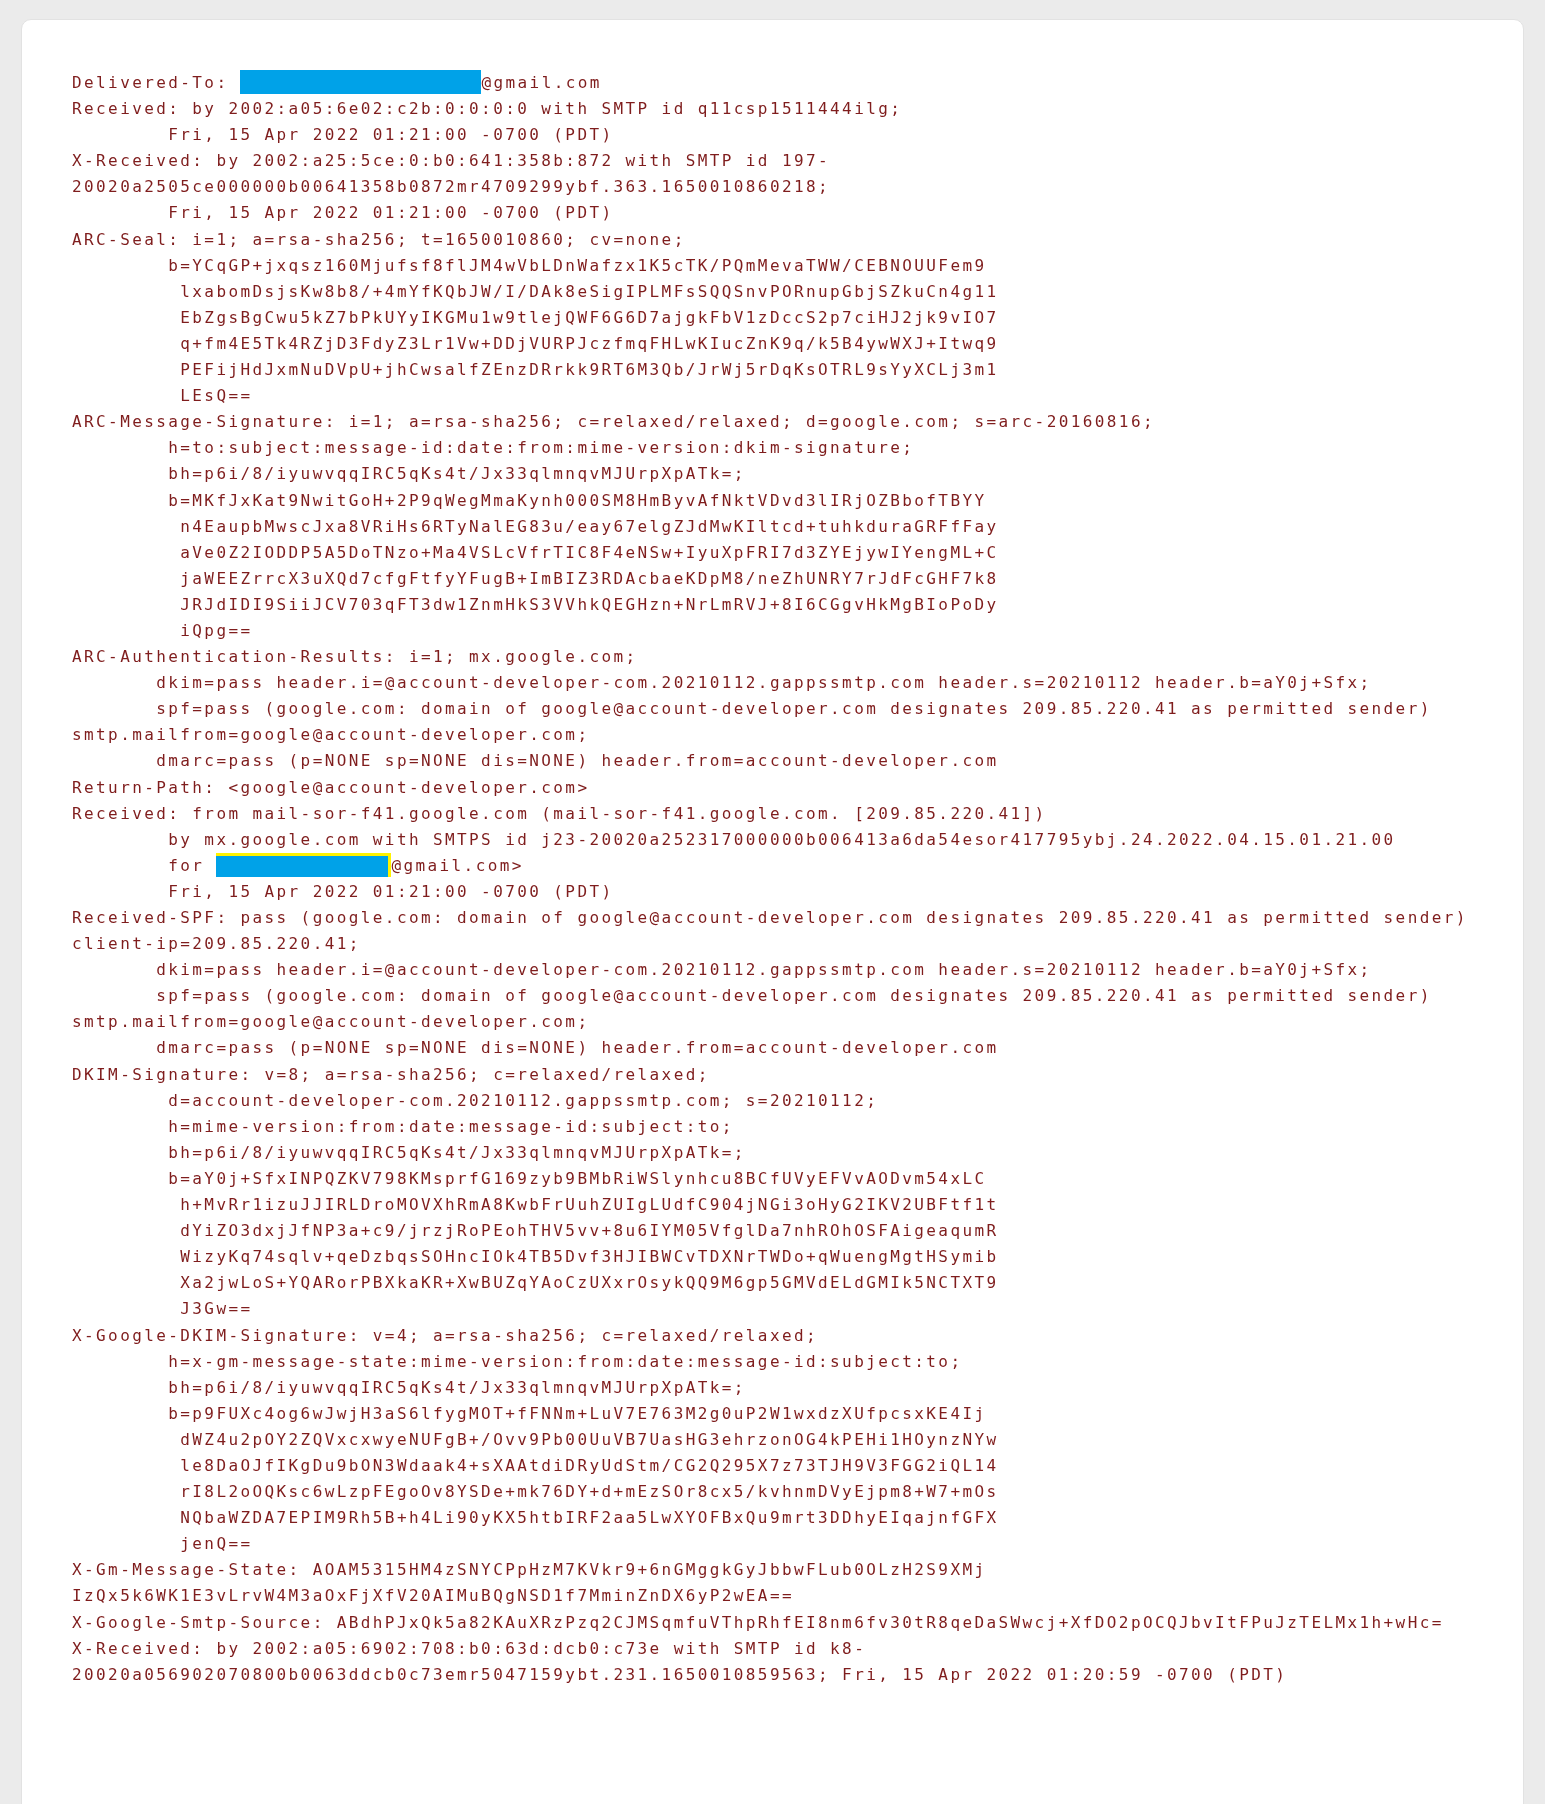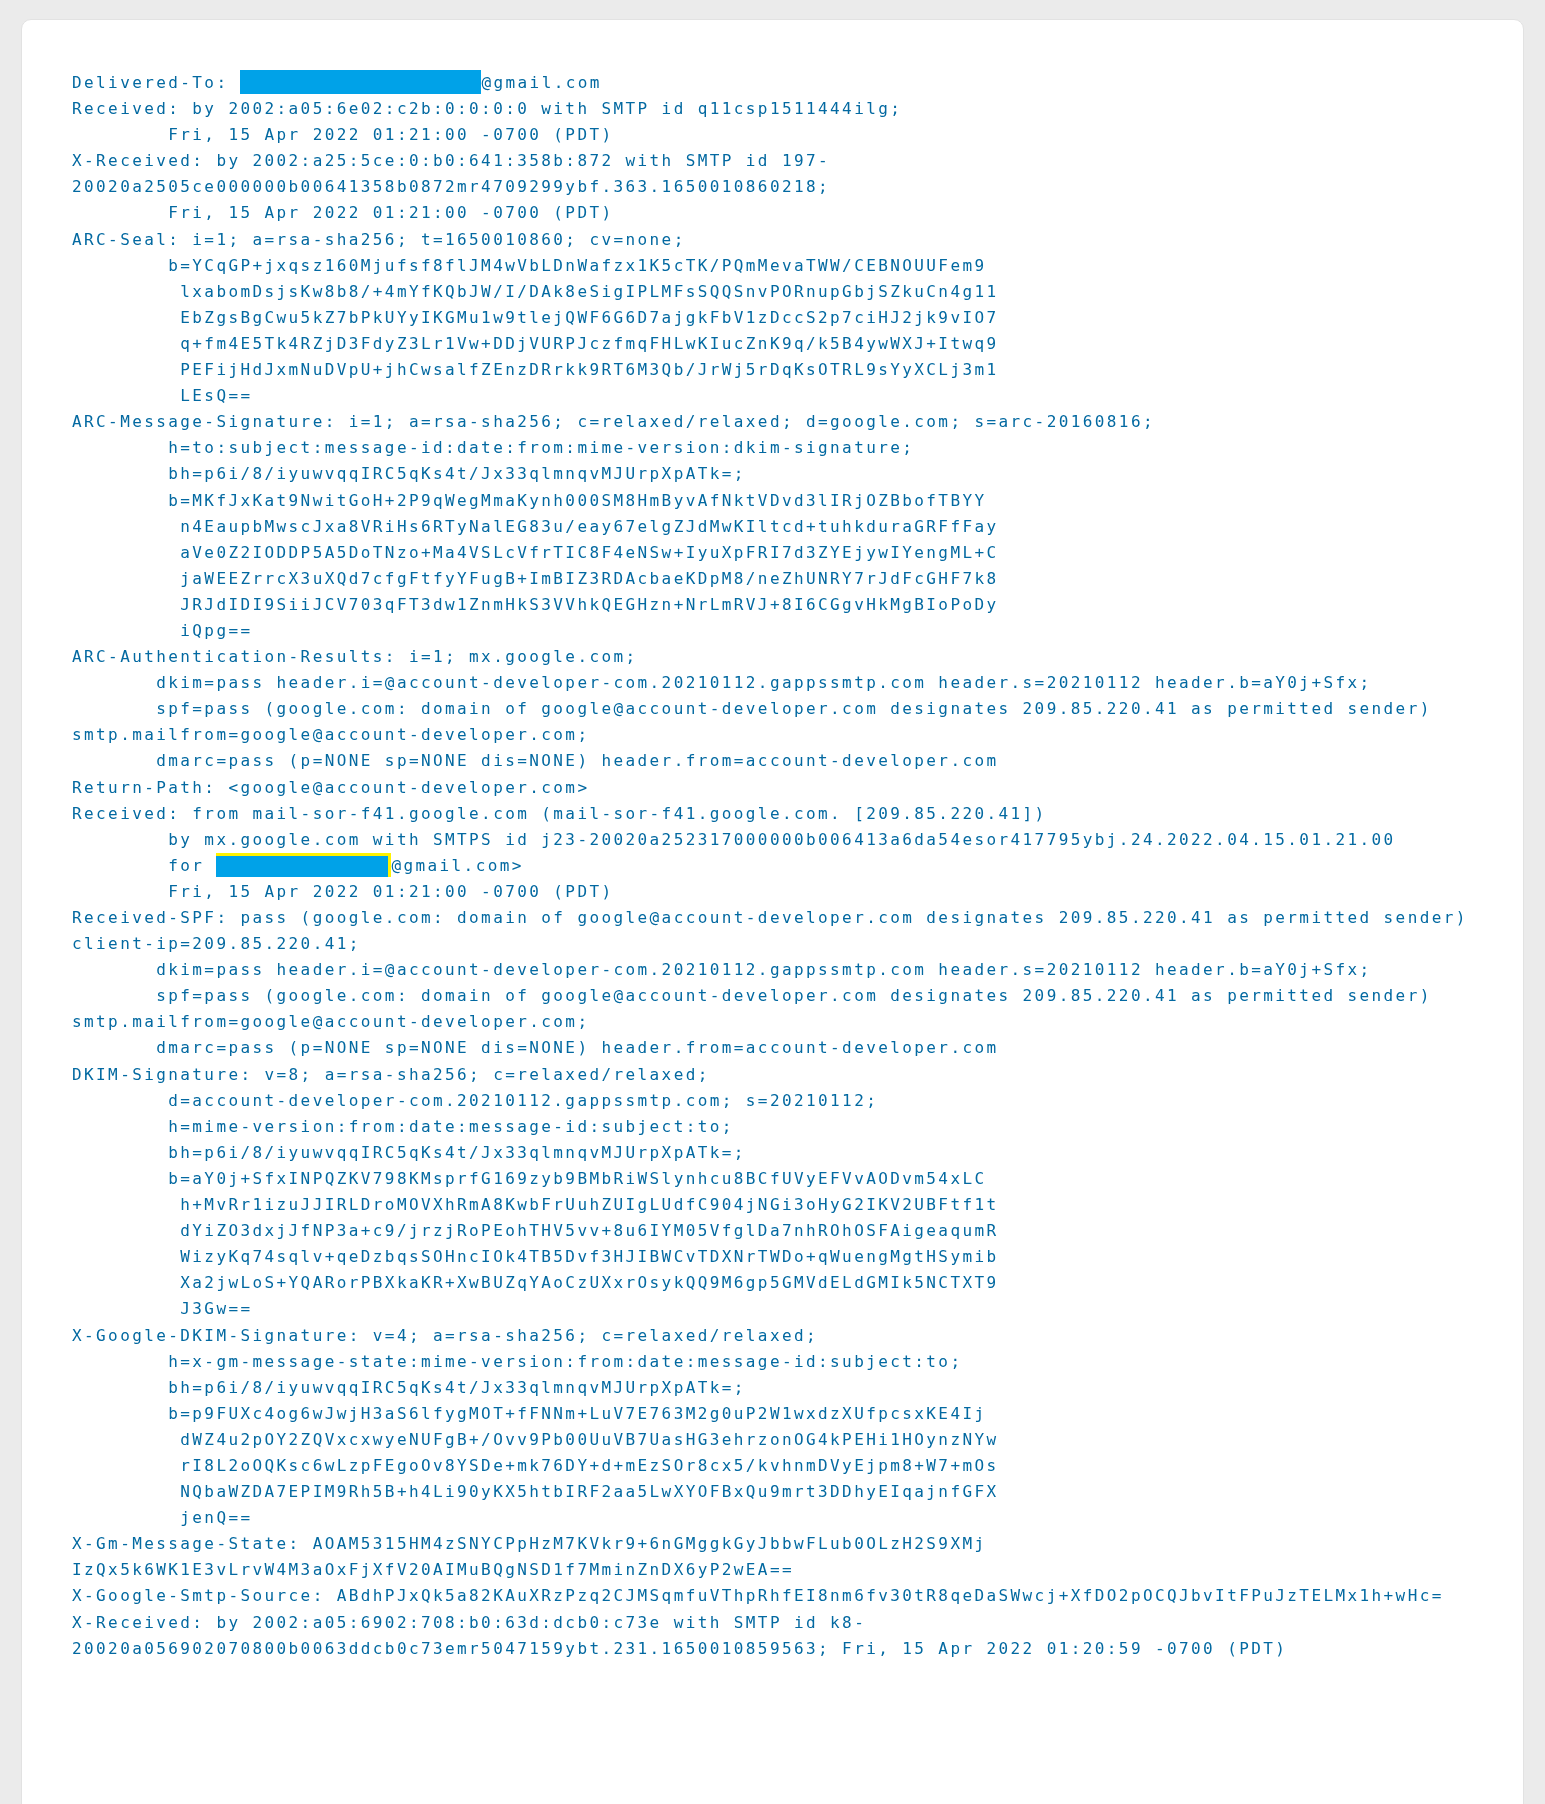--- a/index.html
+++ b/index.html
@@ -20,21 +20,21 @@
     border: 1px solid #e2e2e2;
     border-radius: 10px;
     box-sizing: border-box;
     padding: 50px 0 0 50px;
   }
   .source {
     font-family: "DejaVu Sans Mono", "Liberation Mono", monospace;
     font-size: 16px;
     line-height: 26.1px;
     letter-spacing: 2.4px;
-    color: #0369a1;
+    color: #7f1d1d;
     font-weight: 400;
   }
   .line {
     white-space: pre;
     height: 26.1px;
   }
   .redaction {
     display: inline-block;
     height: 24px;
     background: #00a2e8;
@@ -102,20 +102,21 @@
       <div class="line"><span>         h+MvRr1izuJJIRLDroMOVXhRmA8KwbFrUuhZUIgLUdfC904jNGi3oHyG2IKV2UBFtf1t</span></div>
       <div class="line"><span>         dYiZO3dxjJfNP3a+c9/jrzjRoPEohTHV5vv+8u6IYM05VfglDa7nhROhOSFAigeaqumR</span></div>
       <div class="line"><span>         WizyKq74sqlv+qeDzbqsSOHncIOk4TB5Dvf3HJIBWCvTDXNrTWDo+qWuengMgtHSymib</span></div>
       <div class="line"><span>         Xa2jwLoS+YQARorPBXkaKR+XwBUZqYAoCzUXxrOsykQQ9M6gp5GMVdELdGMIk5NCTXT9</span></div>
       <div class="line"><span>         J3Gw==</span></div>
       <div class="line"><span>X-Google-DKIM-Signature: v=4; a=rsa-sha256; c=relaxed/relaxed;</span></div>
       <div class="line"><span>        h=x-gm-message-state:mime-version:from:date:message-id:subject:to;</span></div>
       <div class="line"><span>        bh=p6i/8/iyuwvqqIRC5qKs4t/Jx33qlmnqvMJUrpXpATk=;</span></div>
       <div class="line"><span>        b=p9FUXc4og6wJwjH3aS6lfygMOT+fFNNm+LuV7E763M2g0uP2W1wxdzXUfpcsxKE4Ij</span></div>
       <div class="line"><span>         dWZ4u2pOY2ZQVxcxwyeNUFgB+/Ovv9Pb00UuVB7UasHG3ehrzonOG4kPEHi1HOynzNYw</span></div>
+      <div class="line"><span>         le8DaOJfIKgDu9bON3Wdaak4+sXAAtdiDRyUdStm/CG2Q295X7z73TJH9V3FGG2iQL14</span></div>
       <div class="line"><span>         rI8L2oOQKsc6wLzpFEgoOv8YSDe+mk76DY+d+mEzSOr8cx5/kvhnmDVyEjpm8+W7+mOs</span></div>
       <div class="line"><span>         NQbaWZDA7EPIM9Rh5B+h4Li90yKX5htbIRF2aa5LwXYOFBxQu9mrt3DDhyEIqajnfGFX</span></div>
       <div class="line"><span>         jenQ==</span></div>
       <div class="line"><span>X-Gm-Message-State: AOAM5315HM4zSNYCPpHzM7KVkr9+6nGMggkGyJbbwFLub0OLzH2S9XMj</span></div>
       <div class="line"><span>IzQx5k6WK1E3vLrvW4M3aOxFjXfV20AIMuBQgNSD1f7MminZnDX6yP2wEA==</span></div>
       <div class="line"><span>X-Google-Smtp-Source: ABdhPJxQk5a82KAuXRzPzq2CJMSqmfuVThpRhfEI8nm6fv30tR8qeDaSWwcj+XfDO2pOCQJbvItFPuJzTELMx1h+wHc=</span></div>
       <div class="line"><span>X-Received: by 2002:a05:6902:708:b0:63d:dcb0:c73e with SMTP id k8-</span></div>
       <div class="line"><span>20020a056902070800b0063ddcb0c73emr5047159ybt.231.1650010859563; Fri, 15 Apr 2022 01:20:59 -0700 (PDT)</span></div>
     </div>
 </div>

